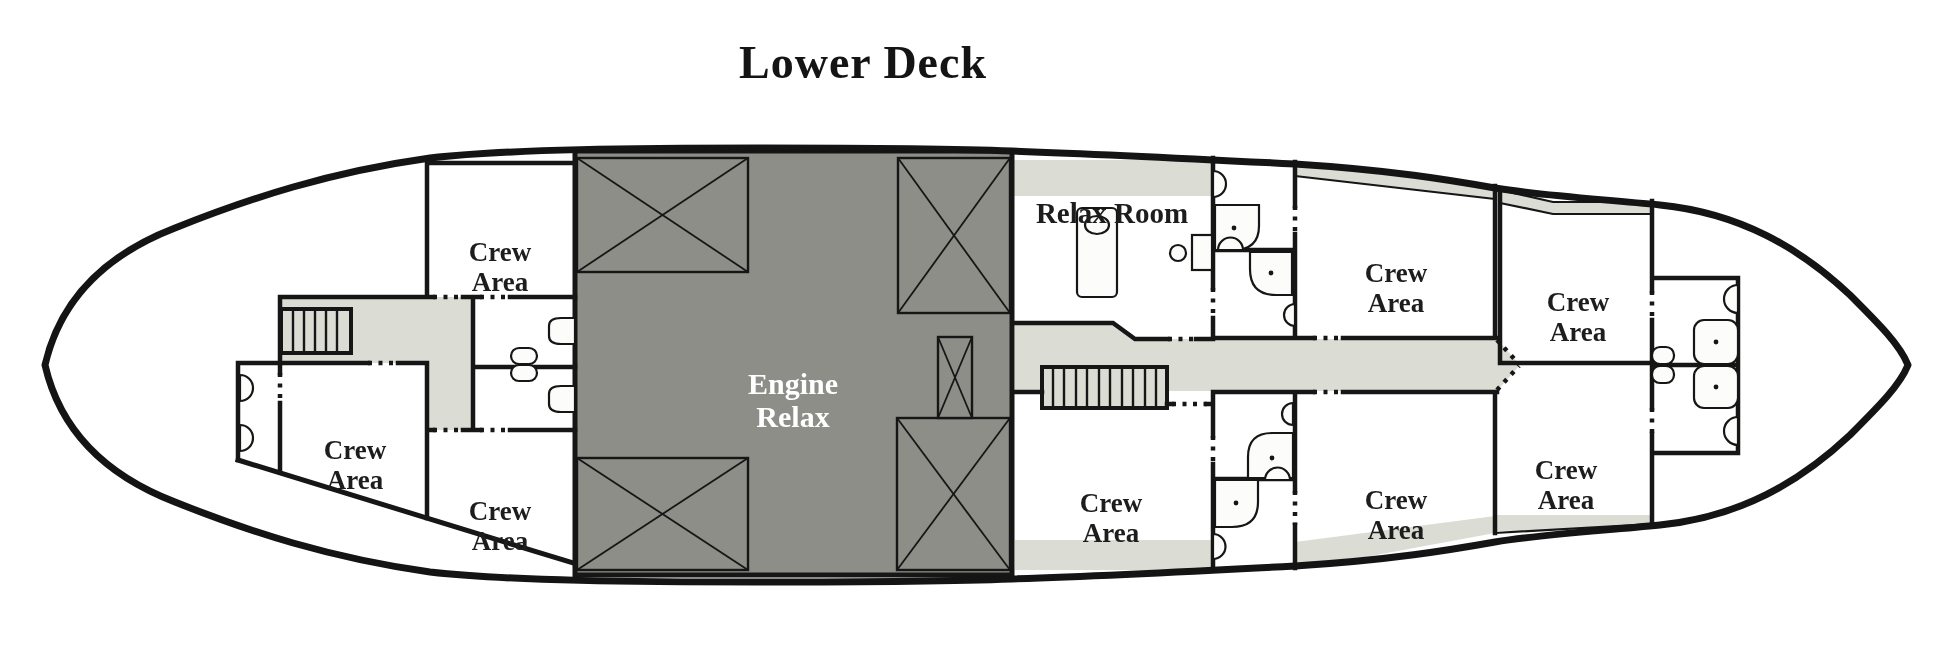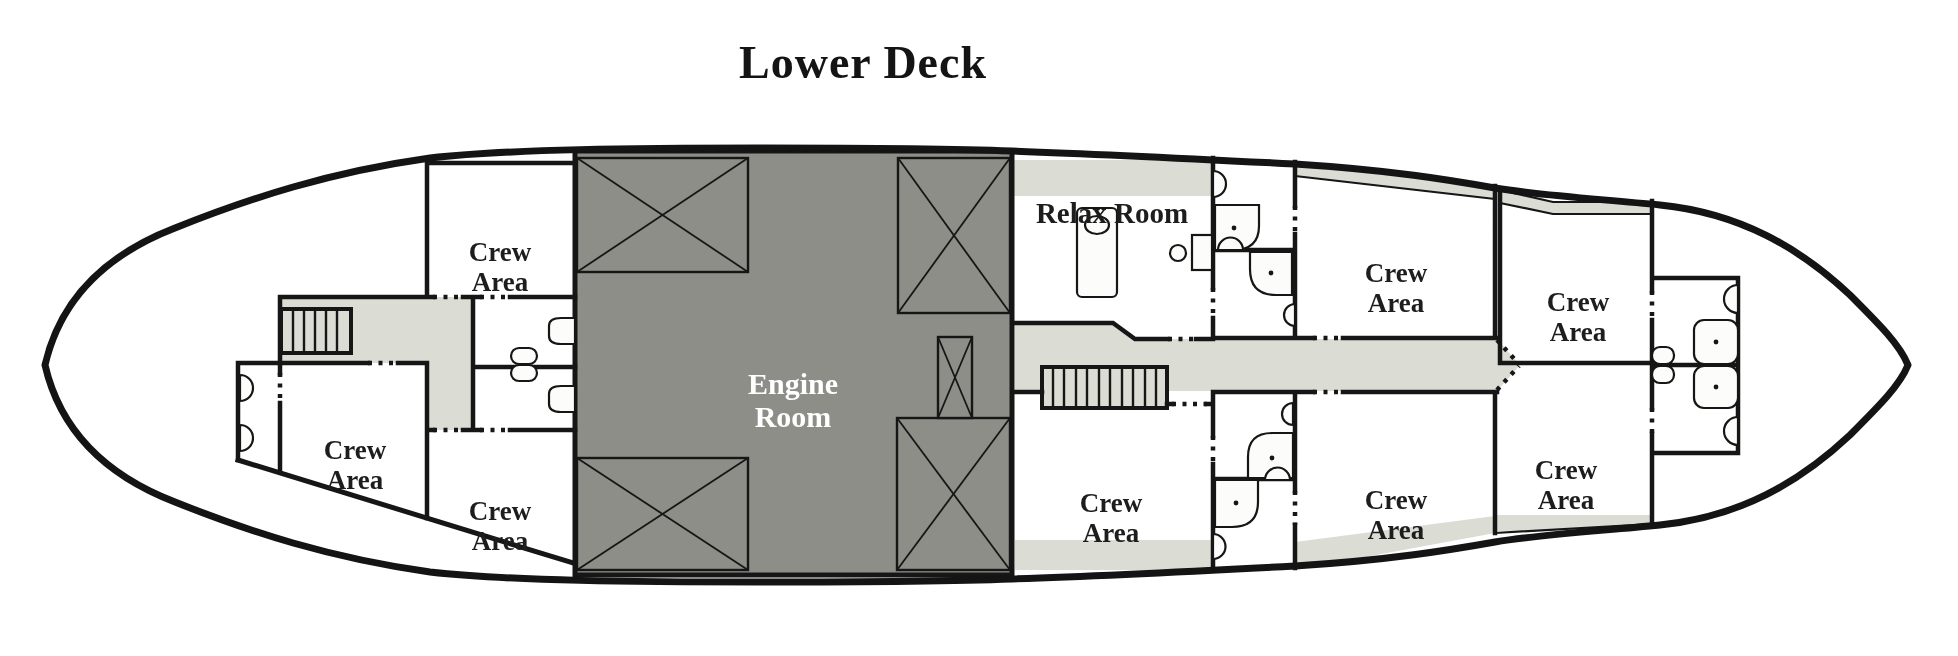--- a/index.html
+++ b/index.html
@@ -216,21 +216,21 @@
 
   <div class="deck-title" style="left:863px;top:62px;">Lower Deck</div>
 
   <div class="room-label" style="left:500px;top:232px;">Crew
 Area</div>
   <div class="room-label" style="left:355px;top:430px;">Crew
 Area</div>
   <div class="room-label" style="left:500px;top:491px;">Crew
 Area</div>
   <div class="room-label engine" style="left:793px;top:364px;">Engine
-Room</div>
+Relax</div>
   <div class="room-label relax" style="left:1112px;top:178px;">Relax Room</div>
   <div class="room-label" style="left:1111px;top:483px;">Crew
 Area</div>
   <div class="room-label" style="left:1396px;top:253px;">Crew
 Area</div>
   <div class="room-label" style="left:1578px;top:282px;">Crew
 Area</div>
   <div class="room-label" style="left:1396px;top:480px;">Crew
 Area</div>
   <div class="room-label" style="left:1566px;top:450px;">Crew

